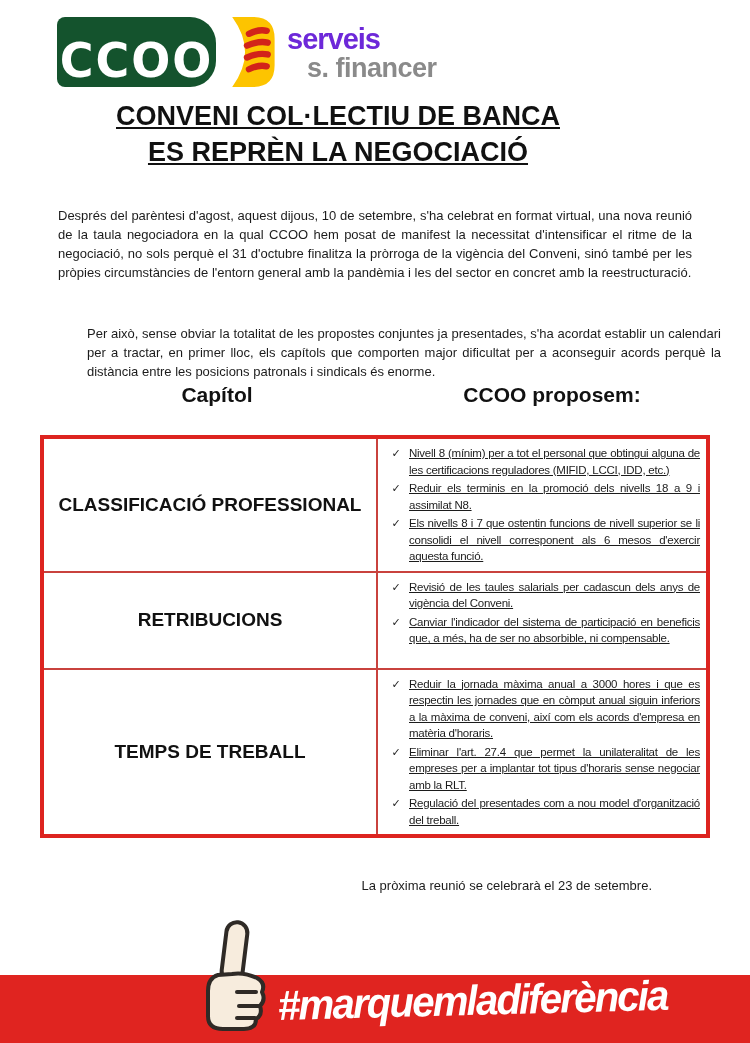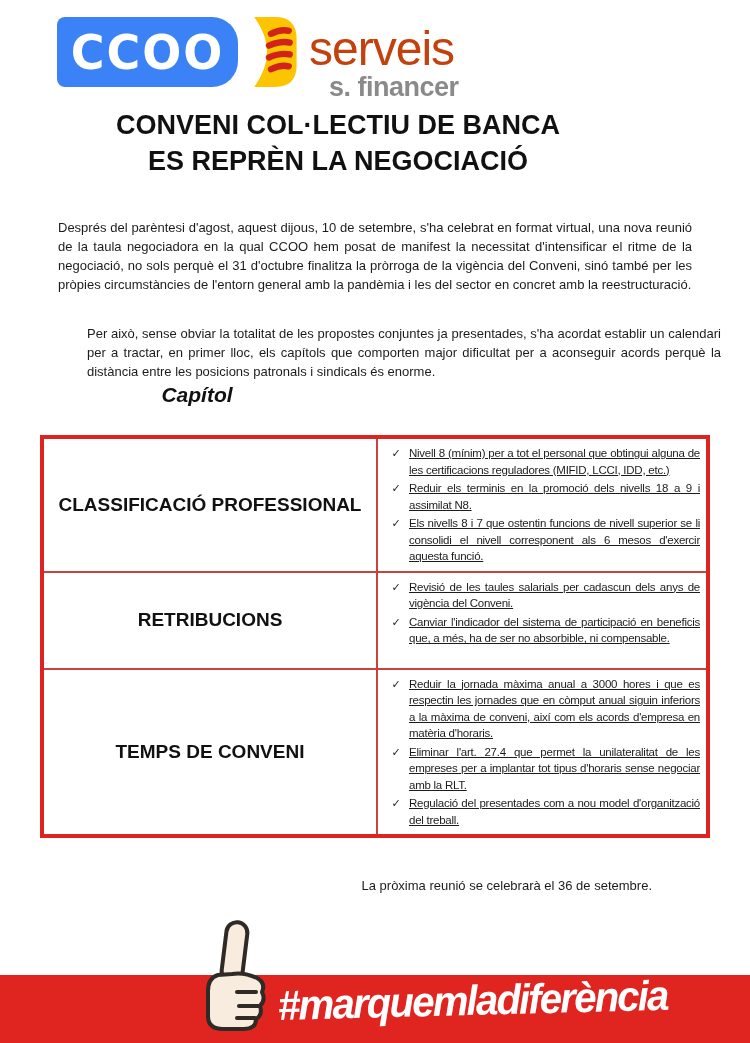--- a/index.html
+++ b/index.html
@@ -3,45 +3,45 @@
 <meta charset="utf-8">
 <style>
   html,body{margin:0;padding:0;background:#fff;}
   .page{
     position:relative;width:750px;height:1043px;background:#ffffff;
     font-family:"Liberation Sans",sans-serif;color:#1c1c1c;overflow:hidden;
   }
   
   .logo{position:absolute;top:17px;left:57px;display:flex;align-items:flex-start;}
   .logo-red{
-    width:181px;height:70px;background:#3b82f6;border-radius:8px 26px 26px 8px;
-    display:flex;align-items:center;justify-content:center;
+    width:159px;height:70px;background:#14532d;border-radius:8px 26px 26px 8px;
+    display:flex;align-items:flex-end;justify-content:center;
   }
   .logo-red span{
     color:#fff;font-weight:bold;font-size:46px;letter-spacing:2px;
     font-family:"DejaVu Sans",sans-serif;transform:scaleY(1.05);
   }
   .logo-yellow{margin-left:3px;width:56px;height:70px;}
   .logo-words{margin-left:12px;padding-top:8px;line-height:1;}
-  .brand-main{font-weight:normal;font-size:48px;letter-spacing:-1px;color:#c2410c;}
+  .brand-main{font-weight:bold;font-size:29px;letter-spacing:-1px;color:#6d28d9;}
   .brand-sub{font-weight:bold;font-size:27px;letter-spacing:-0.5px;color:#8a8a8a;margin-top:1px;margin-left:20px;}
   
   .title{
-    position:absolute;top:107px;left:58px;width:560px;text-align:center;
-    font-weight:bold;font-size:27px;line-height:36px;color:#111;
+    position:absolute;top:98px;left:58px;width:560px;text-align:center;
+    font-weight:bold;font-size:27px;line-height:36px;color:#111;text-decoration:underline;
   }
   
   .para{
     position:absolute;left:58px;width:634px;text-align:justify;
     font-size:13px;line-height:19px;color:#1c1c1c;
   }
-  .para1{top:205px;}
+  .para1{top:193px;}
   .para2{top:311px;margin-left:29px;}
   
-  .col-headers{position:absolute;top:383px;left:28px;width:670px;display:flex;font-style:italic;}
+  .col-headers{position:absolute;top:383px;left:48px;width:670px;display:flex;}
   .col-headers .ch{font-weight:bold;font-size:21px;color:#111;text-align:center;}
   .ch-left{width:338px;}
   .ch-right{flex:1;}
   
   .ctable{
     position:absolute;top:435px;left:40px;width:670px;
     border:4px solid #dd2420;background:#fff;box-sizing:border-box;
     display:grid;grid-template-columns:334px 1fr;
     grid-template-rows:minmax(133px,auto) minmax(97px,auto) minmax(160px,auto);
   }
@@ -100,20 +100,21 @@
   <div class="title">
     <div>CONVENI COL·LECTIU DE BANCA</div>
     <div>ES REPRÈN LA NEGOCIACIÓ</div>
   </div>
 
   <p class="para para1">Després del parèntesi d'agost, aquest dijous, 10 de setembre, s'ha celebrat en format virtual, una nova reunió de la taula negociadora en la qual CCOO hem posat de manifest la necessitat d'intensificar el ritme de la negociació, no sols perquè el 31 d'octubre finalitza la pròrroga de la vigència del Conveni, sinó també per les pròpies circumstàncies de l'entorn general amb la pandèmia i les del sector en concret amb la reestructuració.</p>
   <p class="para para2">Per això, sense obviar la totalitat de les propostes conjuntes ja presentades, s'ha acordat establir un calendari per a tractar, en primer lloc, els capítols que comporten major dificultat per a aconseguir acords perquè la distància entre les posicions patronals i sindicals és enorme.</p>
 
   <div class="col-headers">
     <div class="ch ch-left">Capítol</div>
+    <div class="ch ch-right">CCOO proposem:</div>
   </div>
 
   <div class="ctable">
 
     <div class="cell cell-l rowline">CLASSIFICACIÓ PROFESSIONAL</div>
     <div class="cell cell-r rowline">
       <ul class="props">
         <li>
           <span class="check">✓</span>
           <span class="ptext">Nivell 8 (mínim) per a tot el personal que obtingui alguna de les certificacions reguladores (MIFID, LCCI, IDD, etc.)</span>
@@ -136,41 +137,41 @@
           <span class="check">✓</span>
           <span class="ptext">Revisió de les taules salarials per cadascun dels anys de vigència del Conveni.</span>
         </li>
         <li>
           <span class="check">✓</span>
           <span class="ptext">Canviar l'indicador del sistema de participació en beneficis que, a més, ha de ser no absorbible, ni compensable.</span>
         </li>
       </ul>
     </div>
 
-    <div class="cell cell-l">TEMPS DE CONVENI</div>
+    <div class="cell cell-l">TEMPS DE TREBALL</div>
     <div class="cell cell-r">
       <ul class="props">
         <li>
           <span class="check">✓</span>
           <span class="ptext">Reduir la jornada màxima anual a 3000 hores i que es respectin les jornades que en còmput anual siguin inferiors a la màxima de conveni, així com els acords d'empresa en matèria d'horaris.</span>
         </li>
         <li>
           <span class="check">✓</span>
           <span class="ptext">Eliminar l'art. 27.4 que permet la unilateralitat de les empreses per a implantar tot tipus d'horaris sense negociar amb la RLT.</span>
         </li>
         <li>
           <span class="check">✓</span>
           <span class="ptext">Regulació del presentades com a nou model d'organització del treball.</span>
         </li>
       </ul>
     </div>
 
   </div>
 
-  <div class="note">La pròxima reunió se celebrarà el 36 de setembre.</div>
+  <div class="note">La pròxima reunió se celebrarà el 23 de setembre.</div>
 
   <div class="band"></div>
 
   <svg class="thumb" viewBox="0 0 78 118">
     <g stroke="#2f2a26" stroke-width="4" fill="#f7ecdd" stroke-linejoin="round" stroke-linecap="round">
       <rect x="28" y="5" width="21" height="60" rx="10.5" transform="rotate(7 38 35)"></rect>
       <path d="M22,58 Q12,61 12,74 L12,99 Q12,112 27,112 L48,112 Q60,112 60,102 Q67,98 64,89 Q70,83 66,75 Q70,66 61,61 Q48,55 36,57 Z"></path>
       <path d="M60,75 L41,75" fill="none"></path>
       <path d="M63,89 L43,89" fill="none"></path>
       <path d="M59,101 L41,101" fill="none"></path>

